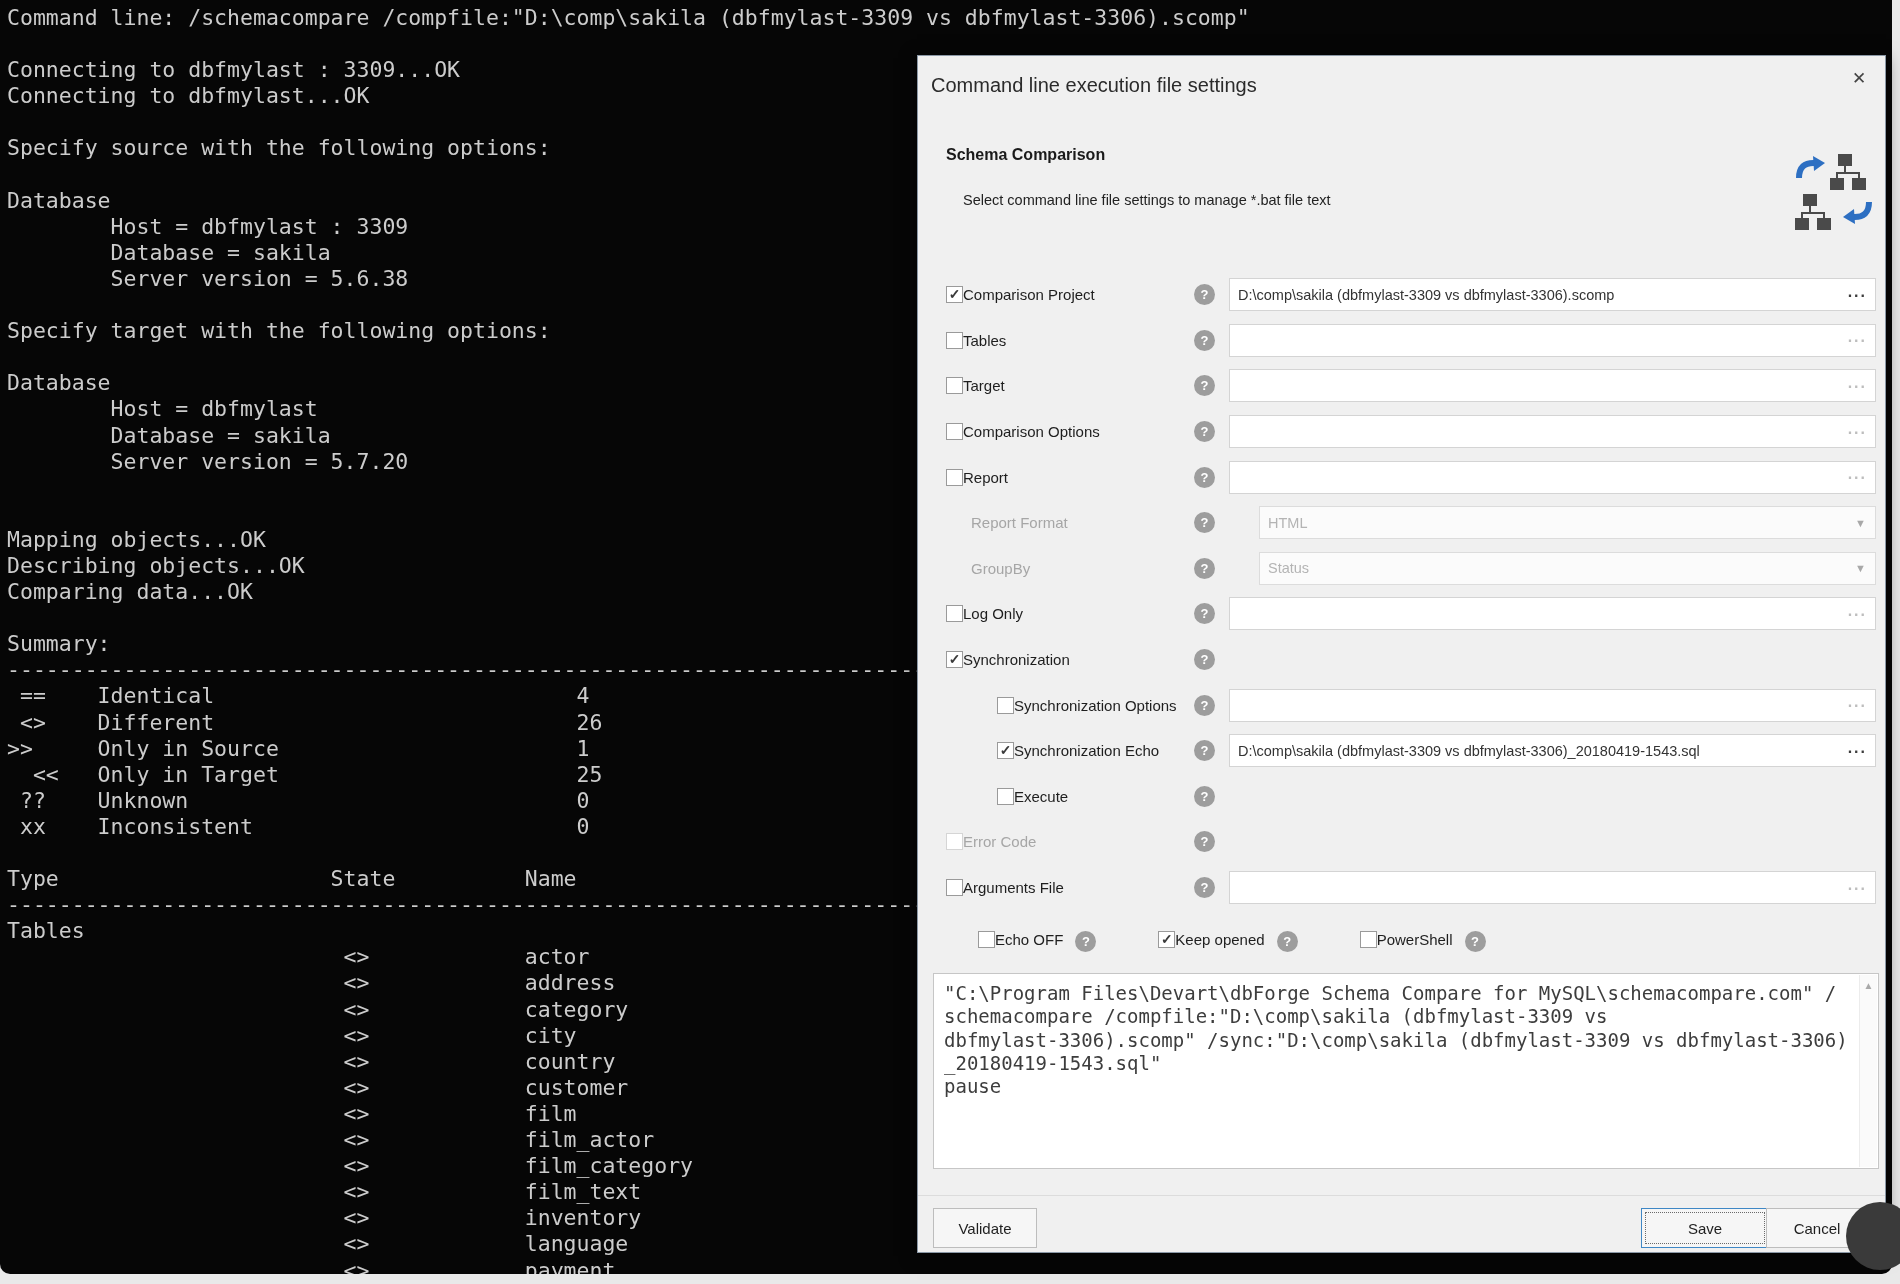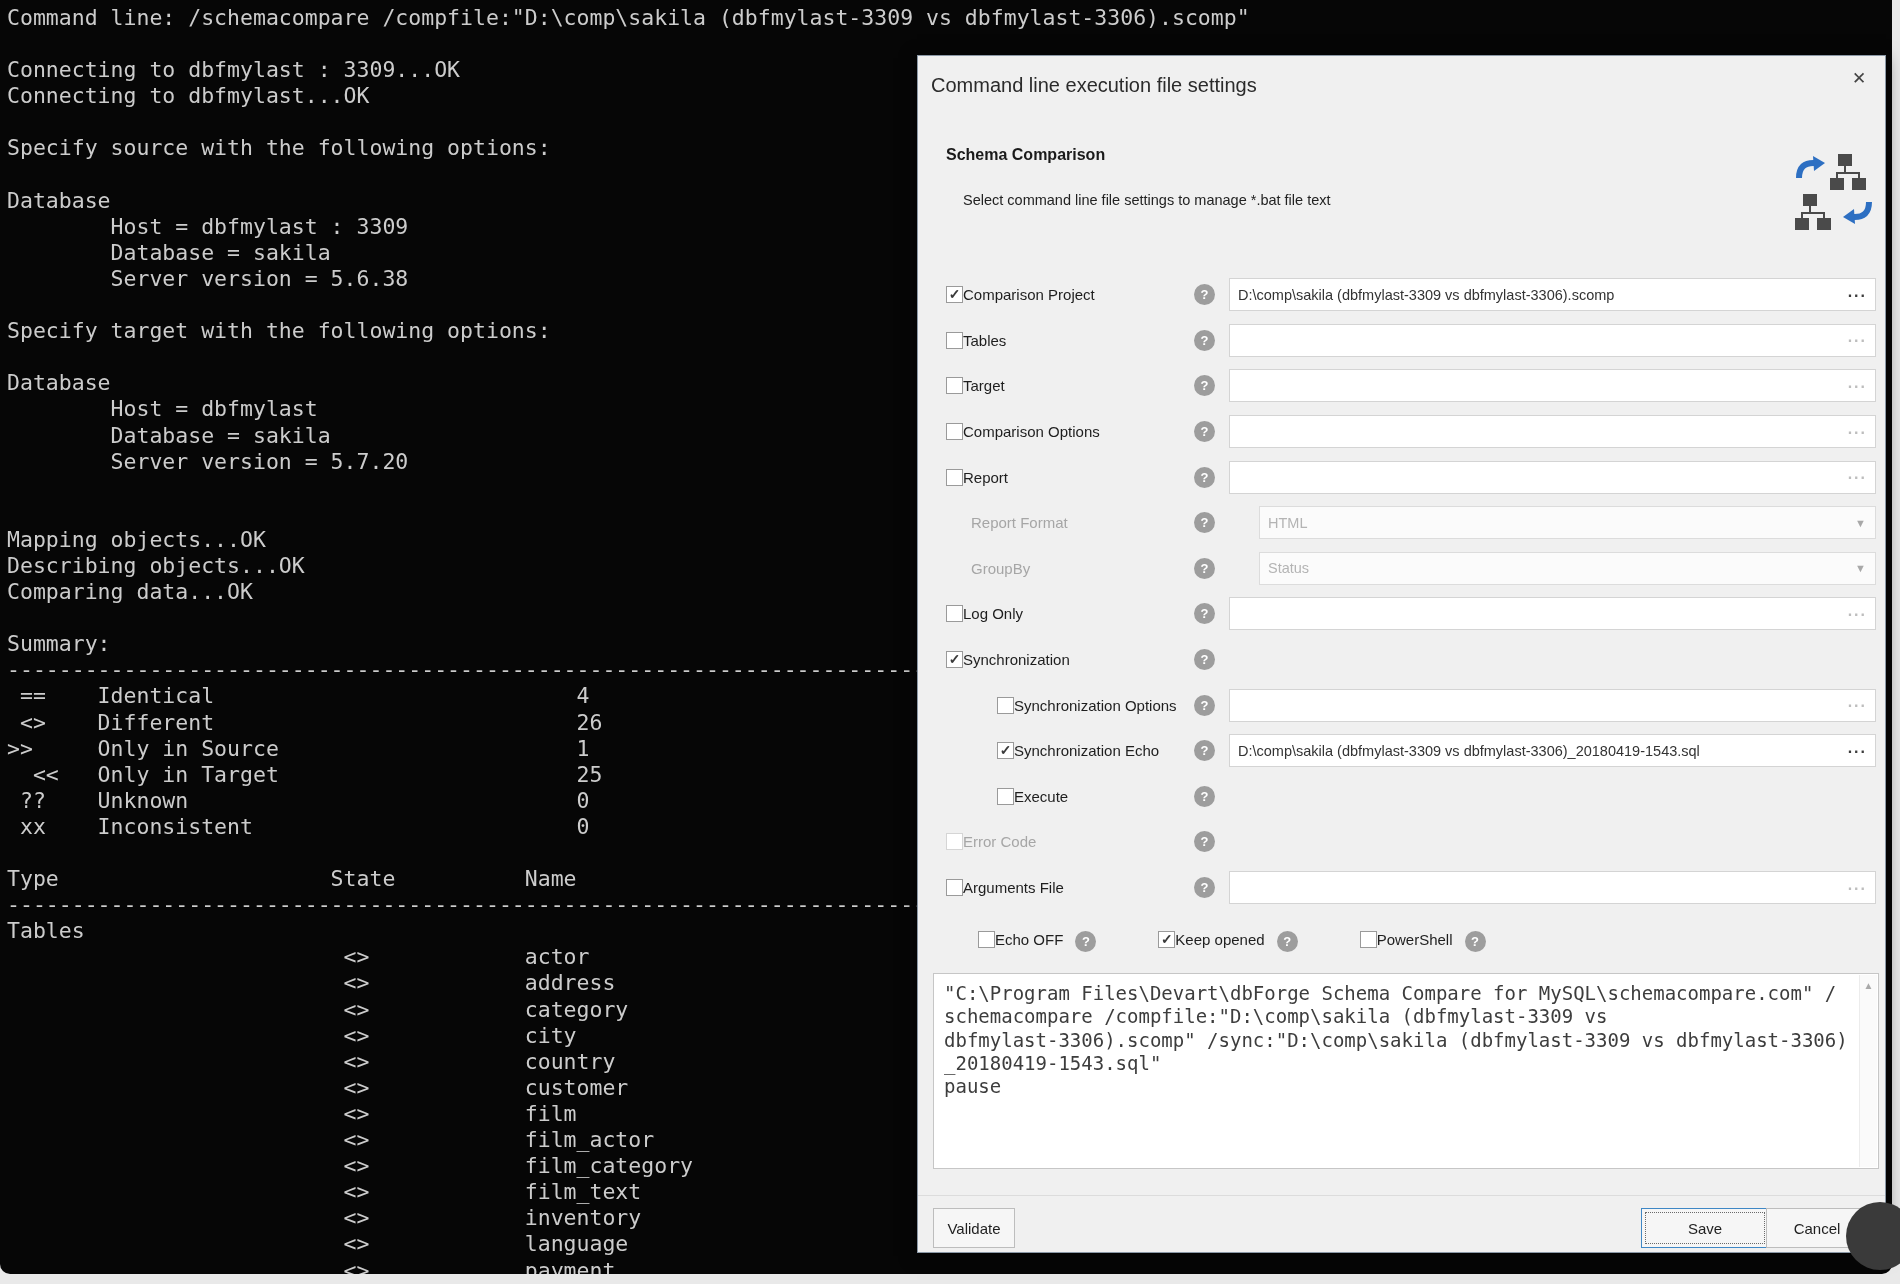--- a/index.html
+++ b/index.html
@@ -62,21 +62,21 @@
   .bat pre{margin:0;padding:8px 24px 0 10px;font-family:"DejaVu Sans Mono","Liberation Mono",monospace;
        font-size:19px;line-height:23.3px;color:#3d3d3d;white-space:pre;overflow:hidden;}
   .sb{position:absolute;right:1px;top:1px;bottom:1px;width:17px;background:#fafafa;border-left:1px solid #ececec;}
   .sb .up{position:absolute;top:5px;left:0;right:0;text-align:center;font-size:10px;color:#a9a9a9;}
   
   .footer{position:absolute;left:0;right:0;top:1139px;bottom:0;border-top:1px solid #dcdcdc;background:#f0f0f0;}
   .btn{position:absolute;top:12px;height:40px;box-sizing:border-box;background:#f6f6f6;
        border:1px solid #bdbdbd;text-align:center;font-size:15px;color:#1f1f1f;
        display:flex;align-items:center;justify-content:center;}
   .btn::first-letter{text-decoration:underline;}
-  .btn.validate{left:15px;width:82px;text-align:center;}
+  .btn.validate{left:15px;width:104px;text-align:center;}
   .btn.save{left:723px;width:128px;border:1px solid #3f87c5;outline:1px dotted #6a6a6a;outline-offset:-5px;}
   .btn.cancel{left:848px;width:102px;}
   .grip{position:absolute;right:3px;bottom:3px;width:3px;height:3px;background:#9a9a9a;
         box-shadow:-5px 5px 0 #9a9a9a,0 5px 0 #9a9a9a,-10px 10px 0 #9a9a9a,-5px 10px 0 #9a9a9a,0 10px 0 #9a9a9a;}
   
   .cursor-circle{position:absolute;left:1846px;top:1202px;width:68px;height:68px;border-radius:50%;
         background:#3a3a3a;z-index:60;}
 </style>
 </head>
 <body>

